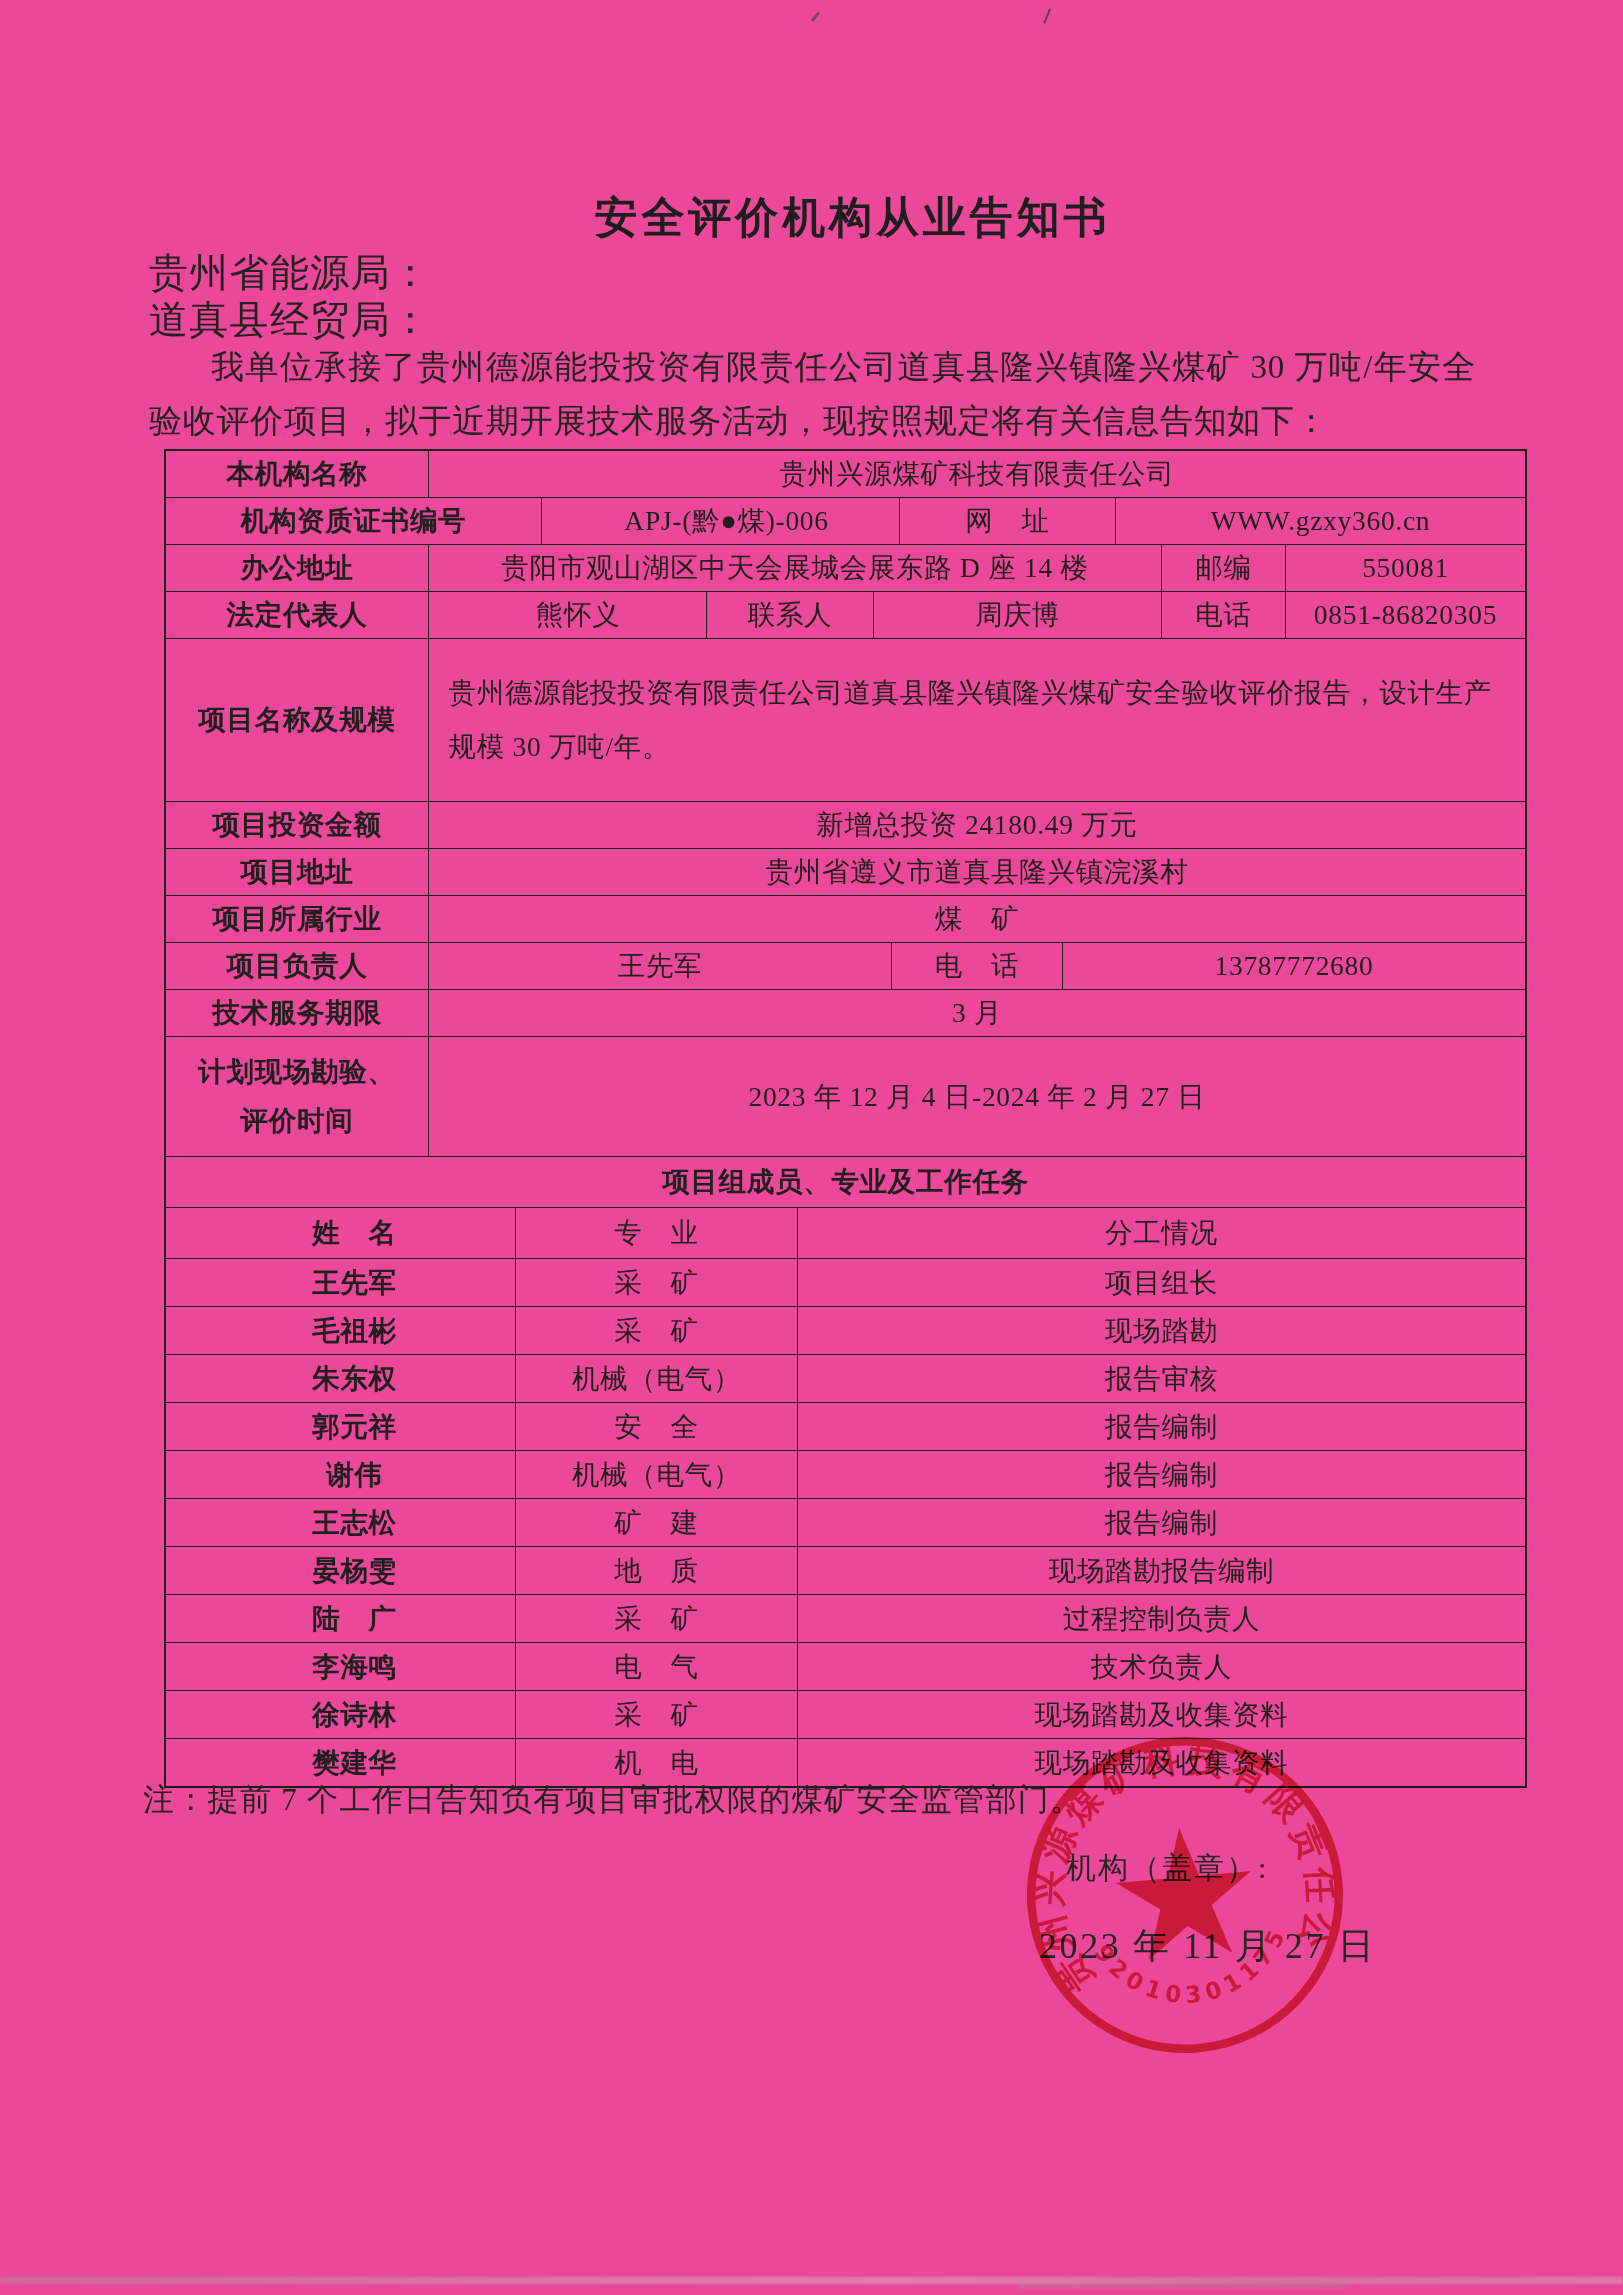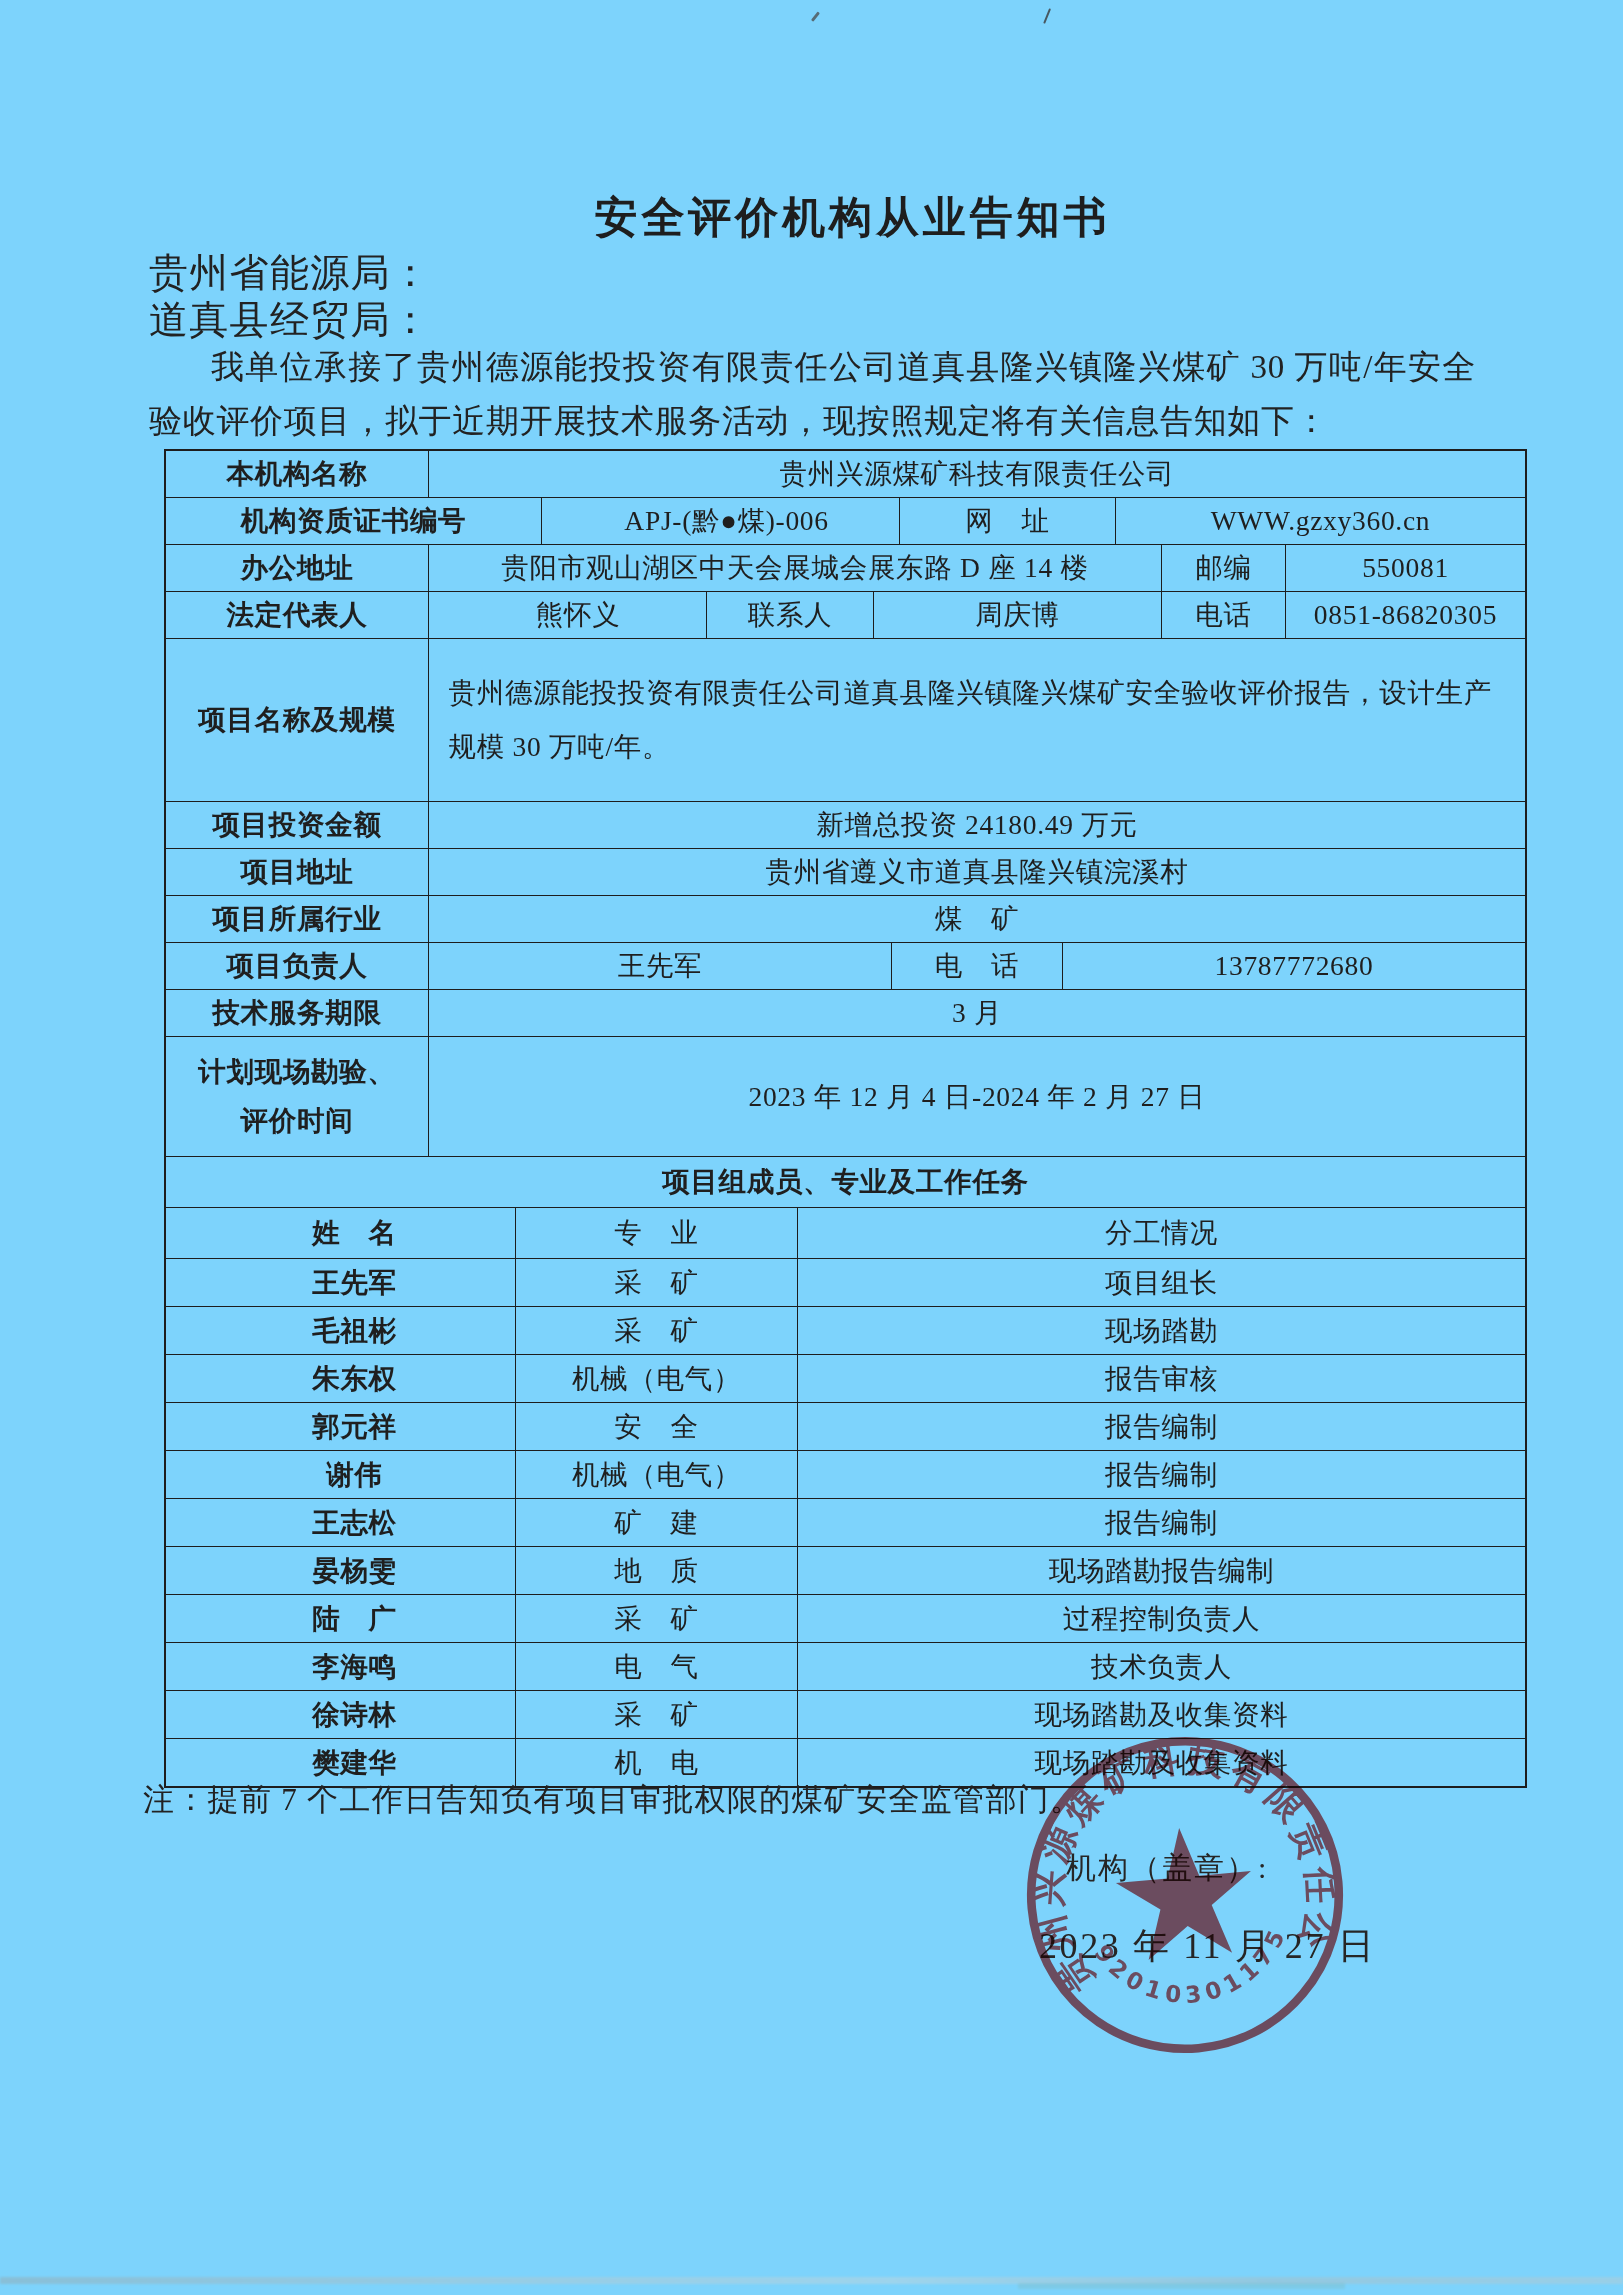--- a/index.html
+++ b/index.html
@@ -1,19 +1,19 @@
 <!DOCTYPE html>
 <html style="font-size:10.5px"><head>
 <meta charset="utf-8">
 <style>
   html,body{margin:0;padding:0;background:#ffffff;}
   .sheet{
     position:relative;
     width:1623px;height:2295px;
-    background:#7dd3fc;
+    background:#ec4899;
     font-family:"Liberation Serif","DejaVu Serif",serif;
     color:#232323;
     overflow:hidden;
   }
   
   .title{
     position:absolute;left:0;right:0;top:189px;
     text-align:center;
     transform:translateX(41px);
     font-size:43px;font-weight:bold;letter-spacing:3.9px;

